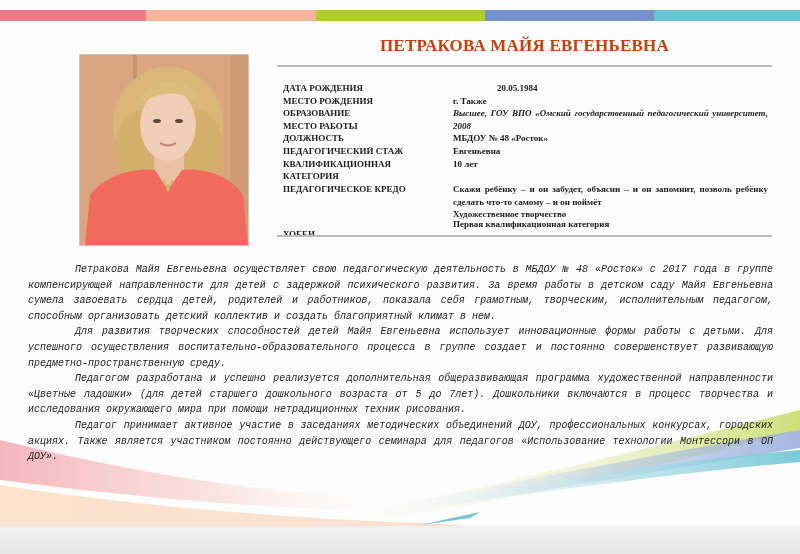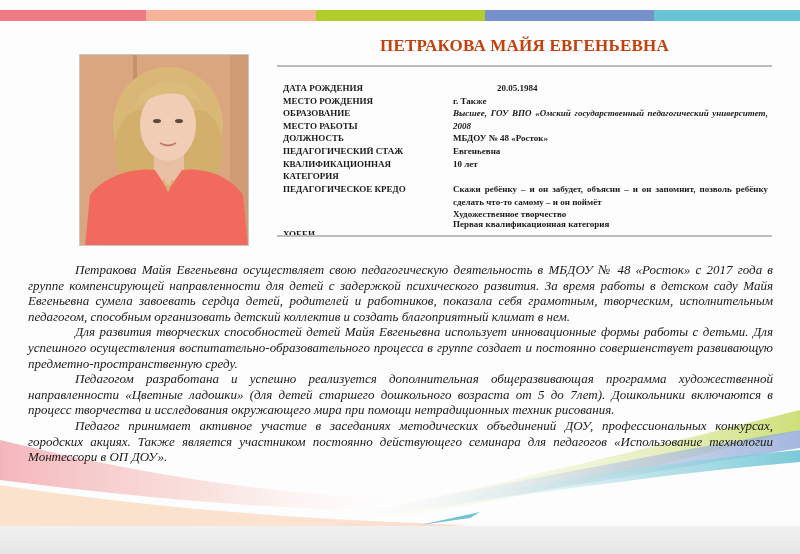--- a/index.html
+++ b/index.html
@@ -45,21 +45,21 @@
   .info {
     position: absolute; left: 283px; top: 82px; width: 485px; z-index: 1;
     font-family: "Liberation Serif", serif; font-size: 9px; font-weight: bold; line-height: 12.6px;
     color: #1a1a1a;
   }
   .info-label { position: absolute; left: 0; width: 165px; }
   .info-value { position: absolute; left: 170px; width: 315px; text-align: justify; }
 
   .body-text {
     position: absolute; left: 28px; top: 262px; width: 745px; z-index: 2;
-    font-family: Liberation Serif, serif; font-style: italic; font-size: 13px;
+    font-family: Liberation Mono, monospace; font-style: italic; font-size: 10px;
     line-height: 15.6px; color: #1a1a1a; text-align: justify;
   }
   .body-text p { text-indent: 47px; }
 </style>
 </head>
 <body>
 
 <div class="topbar">
   <div style="width:146px;background:#f07a84;"></div>
   <div style="width:170px;background:#f8b49a;"></div>

